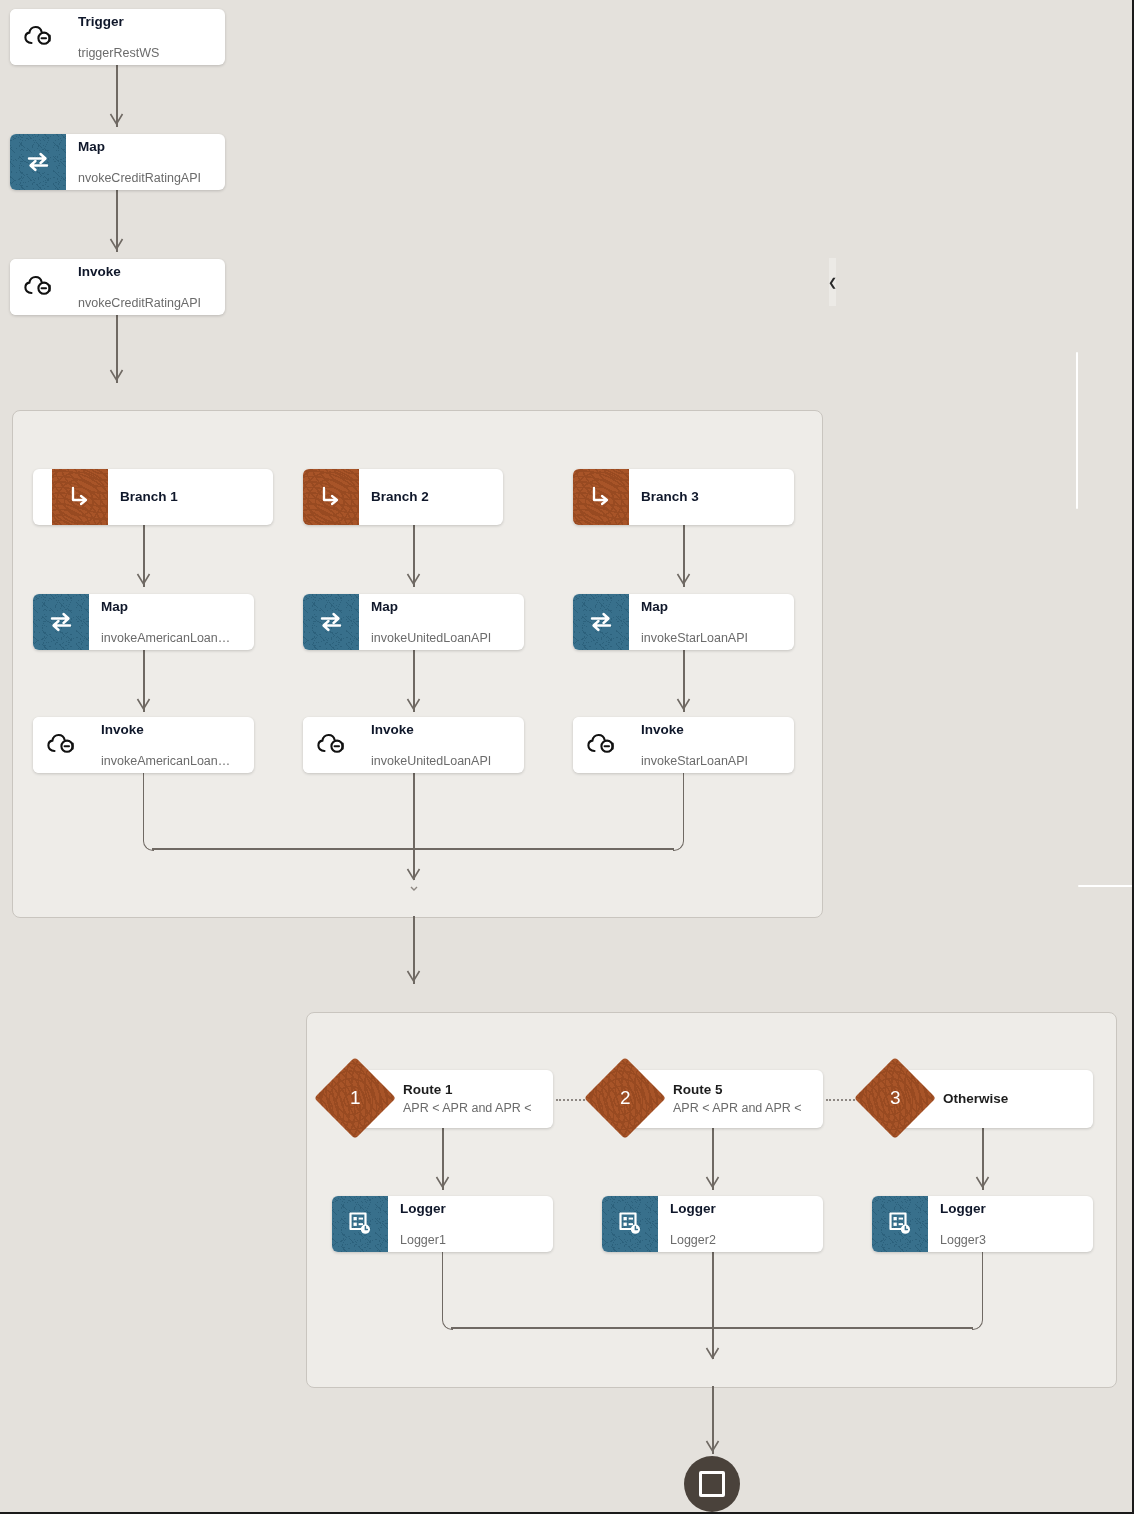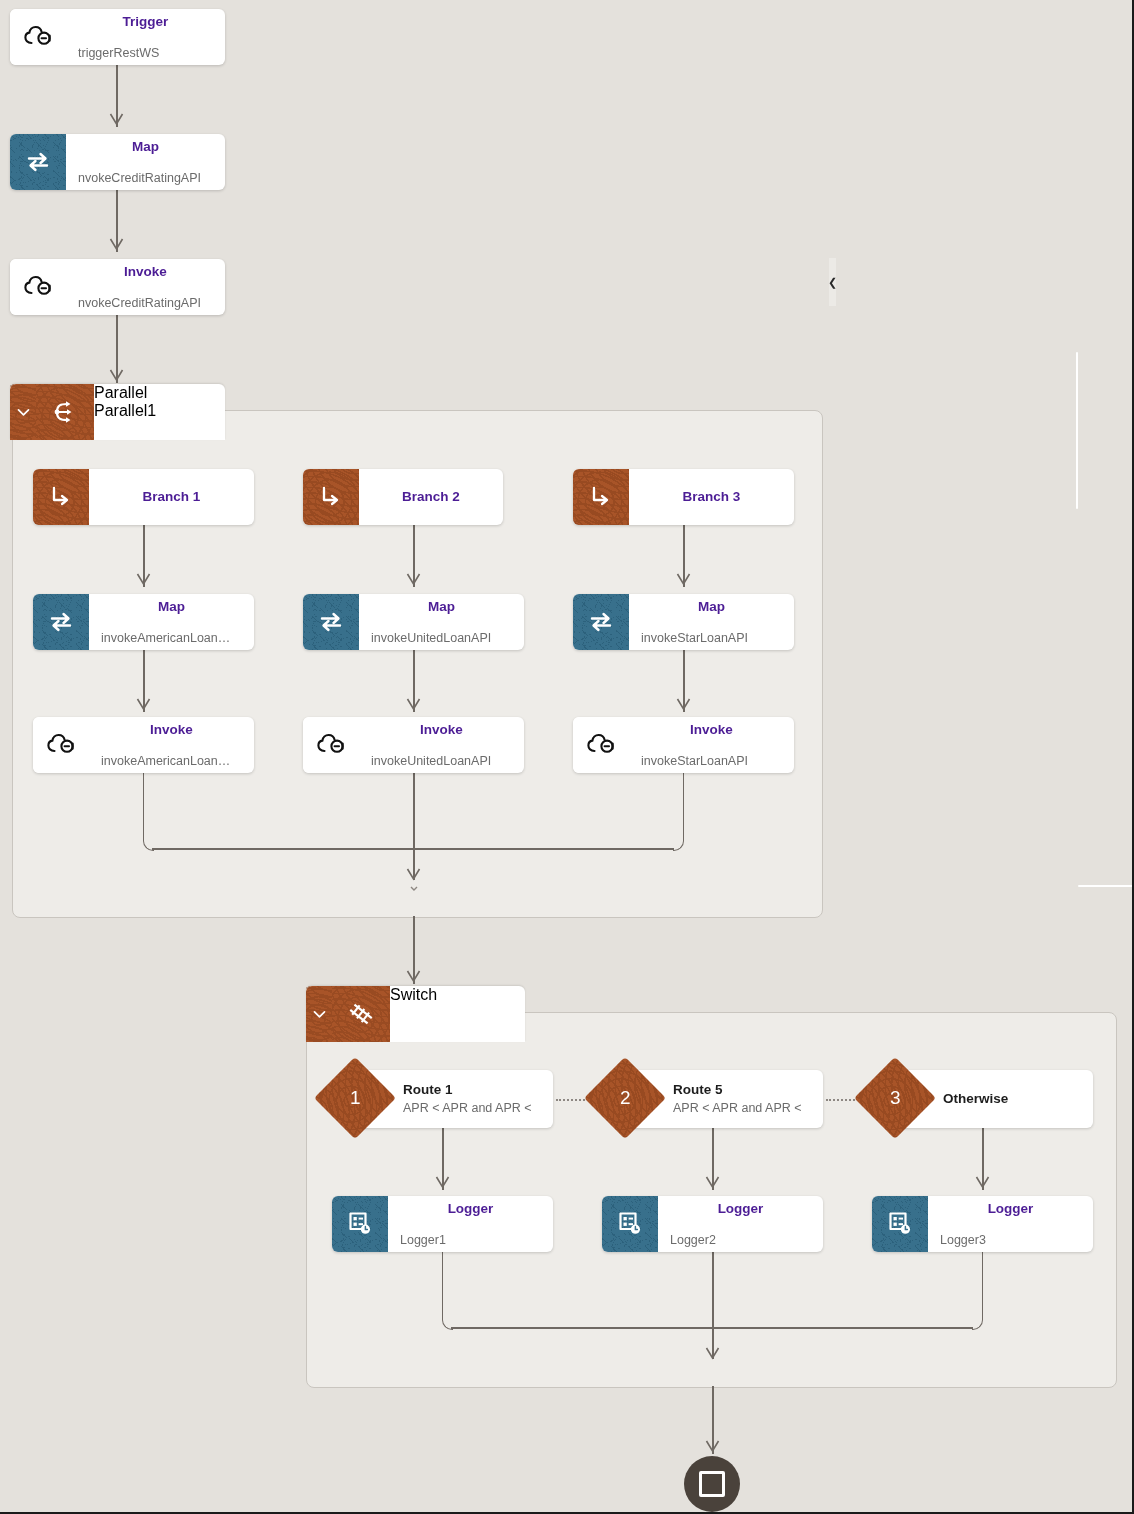--- a/index.html
+++ b/index.html
@@ -32,21 +32,21 @@
     display:flex;align-items:center;justify-content:center;
     position:relative;
   }
   .node .ico.plain{background:#fff;}
   .node .ico.teal{background:#38708c;}
   .node .ico.rust{background:#a85428;}
   .node .txt{
     flex:1;display:flex;flex-direction:column;justify-content:center;
     padding:0 12px;min-width:0;
   }
-  .node .t1{font-size:13.5px;font-weight:bold;color:#4c1d95;line-height:16px;white-space:nowrap;text-align:center;}
+  .node .t1{font-size:13.5px;font-weight:bold;color:#0f172a;line-height:16px;white-space:nowrap;}
   .node .t2{font-size:12.5px;color:#6b6b6b;line-height:16px;margin-top:15px;white-space:nowrap;overflow:hidden;text-overflow:ellipsis;}
   .node .txt.single{justify-content:center;}
 
   
   .tex-crackle{
     position:absolute;inset:0;
     opacity:.42;
     background-image:
       linear-gradient(42deg,transparent 46%,#1d4e68 46%,#1d4e68 48%,transparent 48%),
       linear-gradient(-63deg,transparent 30%,#1d4e68 30%,#1d4e68 32%,transparent 32%),
@@ -215,44 +215,22 @@
     </div>
   </div>
 
   <div class="vline" style="left:116px;top:315px;height:68px;"></div>
   <div class="arrow" style="left:109px;top:369px;">
     <svg width="15" height="13" viewBox="0 0 15 13">
         <path d="M1.5 1 L7.5 11 L13.5 1" fill="none" stroke="#6f6963" stroke-width="1.6"></path>
       </svg>
   </div>
 
-  <div class="hdr" style="left:10px;top:384px;width:215px;">
-    <div class="chev">
-      <div class="tex-wood"></div>
-      <svg class="glyph" width="13" height="9" viewBox="0 0 13 9" aria-hidden="true">
-        <path d="M1.5 1.8 L6.5 6.8 L11.5 1.8" fill="none" stroke="#fff" stroke-width="1.7" stroke-linecap="round" stroke-linejoin="round"></path>
-      </svg>
-    </div>
-    <div class="ico">
-      <div class="tex-wood"></div>
-      <svg class="glyph" width="28" height="26" viewBox="0 0 28 26" aria-hidden="true">
-        <circle cx="6" cy="13" r="2.4" fill="#fff"></circle>
-        <path d="M6 13 C6 6 10 5 16 5 M6 13 h10 M6 13 C6 20 10 21 16 21" fill="none" stroke="#fff" stroke-width="2.2" stroke-linecap="round"></path>
-        <path d="M15 2.2 L19.5 5 L15 7.8 Z" fill="#fff"></path>
-        <path d="M16 10.2 L20.5 13 L16 15.8 Z" fill="#fff"></path>
-        <path d="M15 18.2 L19.5 21 L15 23.8 Z" fill="#fff"></path>
-      </svg>
-    </div>
-    <div class="txt">
-      <div class="t1">Parallel</div>
-      <div class="t2">Parallel1</div>
-    </div>
-  </div>
-
-  <div class="node" style="left:33px;top:469px;width:221px;">
+
+  <div class="node" style="left:33px;top:469px;width:221px;padding-left:19px;">
     <div class="ico rust">
       <div class="tex-wood"></div>
       <svg class="glyph" width="24" height="24" viewBox="0 0 24 24" aria-hidden="true">
         <path d="M5 3 v12 h11" fill="none" stroke="#fff" stroke-width="2.3" stroke-linecap="round" stroke-linejoin="round"></path>
         <path d="M13 11 L18 15 L13 19" fill="none" stroke="#fff" stroke-width="2.3" stroke-linecap="round" stroke-linejoin="round"></path>
       </svg>
     </div>
     <div class="txt single">
       <div class="t1">Branch 1</div>
     </div>
@@ -416,43 +394,20 @@
       </svg>
   </div>
 
   <div class="vline" style="left:413px;top:916px;height:68px;"></div>
   <div class="arrow" style="left:406px;top:970px;">
     <svg width="15" height="13" viewBox="0 0 15 13">
         <path d="M1.5 1 L7.5 11 L13.5 1" fill="none" stroke="#6f6963" stroke-width="1.6"></path>
       </svg>
   </div>
 
-  <div class="hdr" style="left:306px;top:986px;width:219px;">
-    <div class="chev">
-      <div class="tex-wood"></div>
-      <svg class="glyph" width="13" height="9" viewBox="0 0 13 9" aria-hidden="true">
-        <path d="M1.5 1.8 L6.5 6.8 L11.5 1.8" fill="none" stroke="#fff" stroke-width="1.7" stroke-linecap="round" stroke-linejoin="round"></path>
-      </svg>
-    </div>
-    <div class="ico">
-      <div class="tex-wood"></div>
-      <svg class="glyph" width="30" height="28" viewBox="0 0 30 28" aria-hidden="true">
-        <g transform="rotate(38 15 14)">
-          <rect x="4" y="9.5" width="22" height="2.2" fill="#fff"></rect>
-          <rect x="4" y="16.3" width="22" height="2.2" fill="#fff"></rect>
-          <rect x="7.5" y="8" width="2.1" height="12" fill="#fff"></rect>
-          <rect x="13.5" y="8" width="2.1" height="12" fill="#fff"></rect>
-          <rect x="19.5" y="8" width="2.1" height="12" fill="#fff"></rect>
-        </g>
-      </svg>
-    </div>
-    <div class="txt single">
-      <div class="t1">Switch</div>
-    </div>
-  </div>
 
   <div class="route" style="left:355px;top:1070px;width:198px;">
     <div class="dia">
       <div class="tex-wood"></div>
       <span class="num">1</span>
     </div>
     <div class="rtxt">
       <div class="rt1">Route 1</div>
       <div class="rt2">APR &lt; APR and APR &lt;</div>
     </div>

